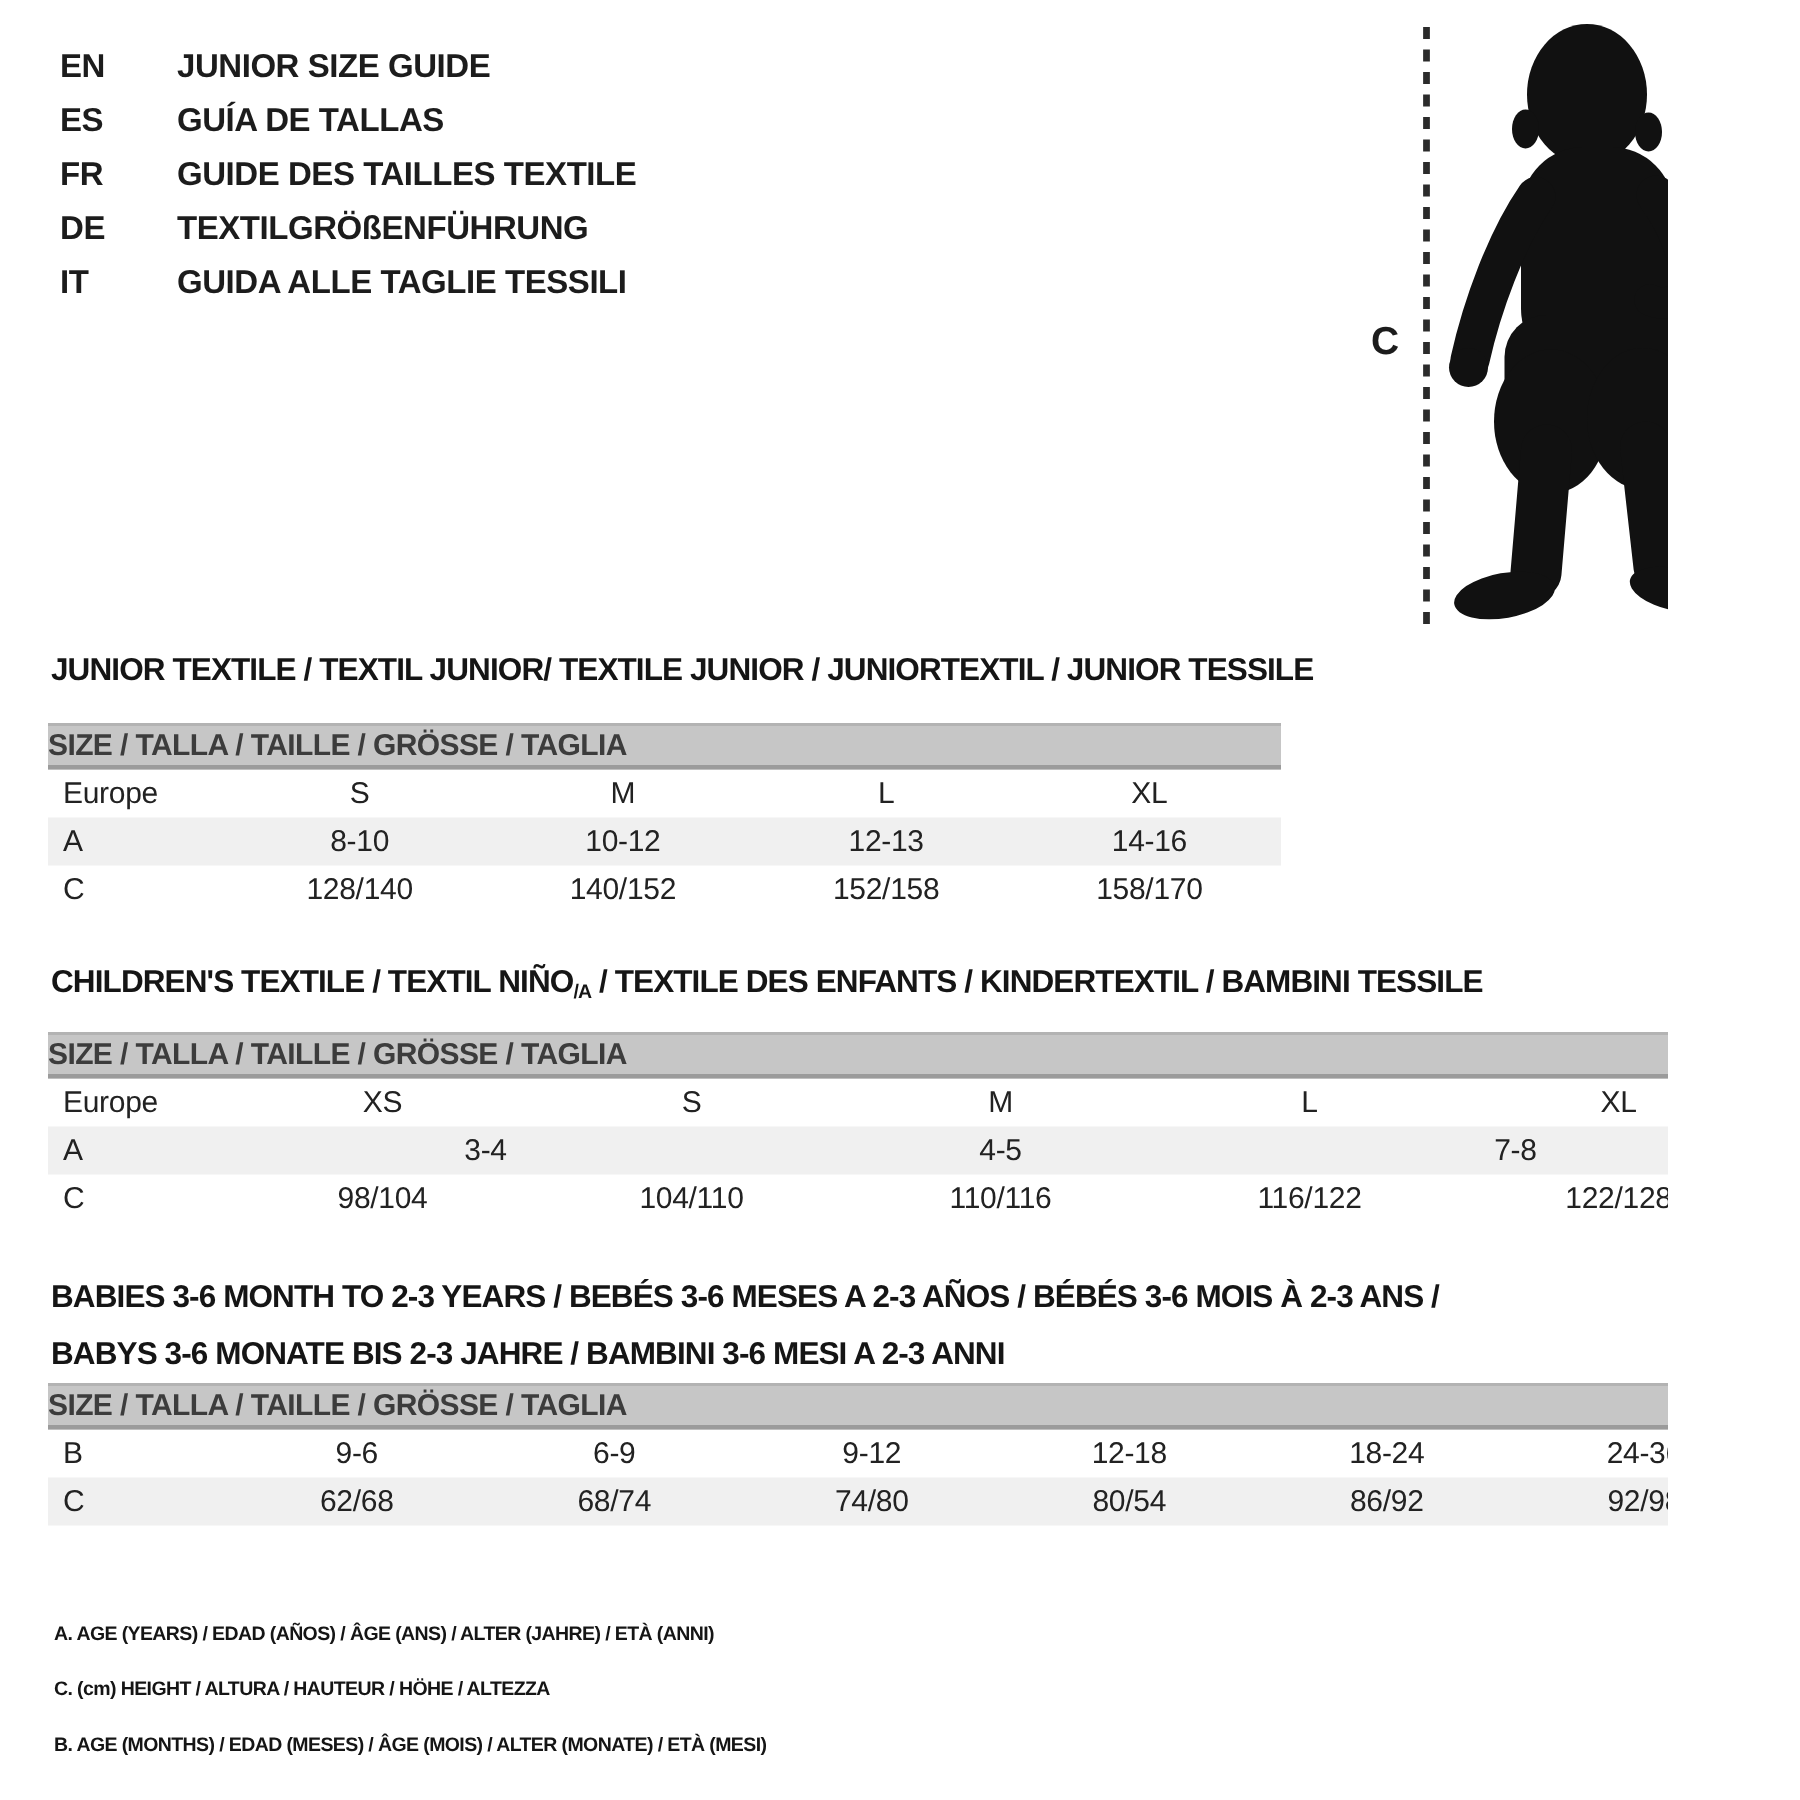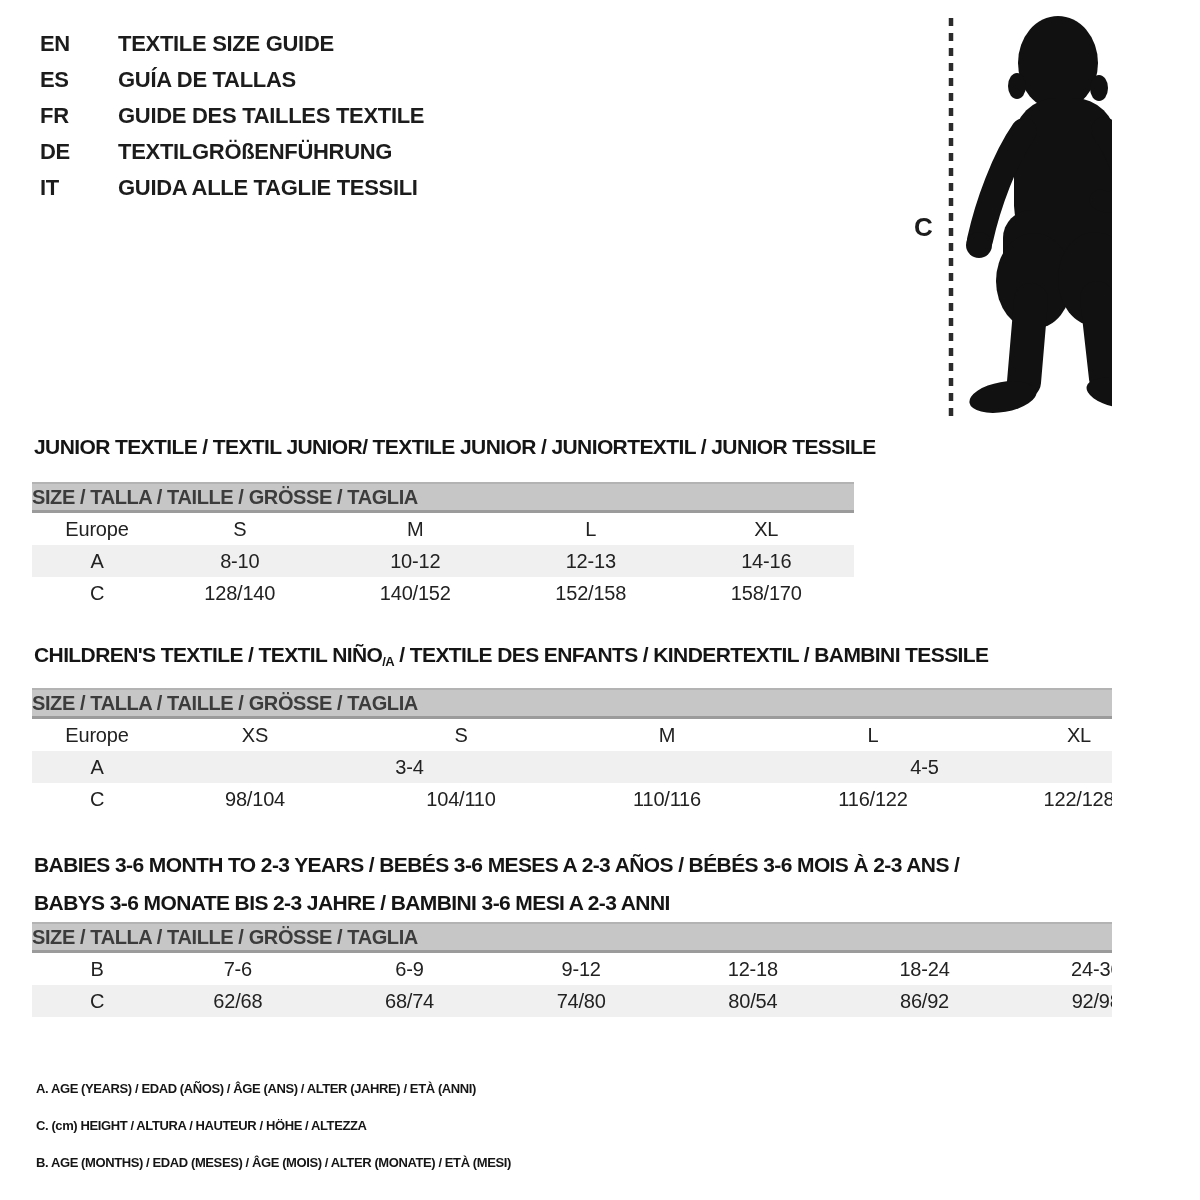--- a/index.html
+++ b/index.html
@@ -27,35 +27,35 @@
   
   .size-table{position:absolute;left:32px;}
   .size-bar{
     background:#c6c6c6;border-top:2px solid #b3b3b3;border-bottom:3px solid #9b9b9b;
     height:26px;line-height:26px;padding-left:0;
     font-weight:bold;font-size:20px;color:#3c3c3c;letter-spacing:-0.4px;
   }
   .trow{display:flex;height:32px;line-height:32px;font-size:20px;letter-spacing:-0.2px;color:#222;}
   .trow.alt{background:#f0f0f0;}
   .cell{flex:1;text-align:center;}
-  .cell.label{flex:0 0 110px;text-align:center;padding-left:10px;}
+  .cell.label{flex:0 0 110px;text-align:left;padding-left:10px;}
 
   
   .legend{position:absolute;left:36px;top:1070px;font-weight:bold;font-size:13px;line-height:37px;letter-spacing:-0.4px;color:#151515;}
   .legend-line{white-space:nowrap;}
 </style>
 </head>
 <body>
 
 <div class="canvas">
 
   <div class="lang-block">
     <div class="lang-row">
       <div class="lang-code">EN</div>
-      <div class="lang-title">TEXTILE SIZE GUIDE</div>
+      <div class="lang-title">JUNIOR SIZE GUIDE</div>
     </div>
     <div class="lang-row">
       <div class="lang-code">ES</div>
       <div class="lang-title">GUÍA DE TALLAS</div>
     </div>
     <div class="lang-row">
       <div class="lang-code">FR</div>
       <div class="lang-title">GUIDE DES TAILLES TEXTILE</div>
     </div>
     <div class="lang-row">
@@ -126,40 +126,41 @@
       <div class="cell">XS</div>
       <div class="cell">S</div>
       <div class="cell">M</div>
       <div class="cell">L</div>
       <div class="cell">XL</div>
     </div>
     <div class="trow alt">
       <div class="cell label">A</div>
       <div class="cell">3-4</div>
       <div class="cell">4-5</div>
+      <div class="cell">7-8</div>
     </div>
     <div class="trow">
       <div class="cell label">C</div>
       <div class="cell">98/104</div>
       <div class="cell">104/110</div>
       <div class="cell">110/116</div>
       <div class="cell">116/122</div>
       <div class="cell">122/128</div>
     </div>
   </div>
 
   <div class="sec-title two-line" style="top:846px;">
     <div>BABIES 3-6 MONTH TO 2-3 YEARS / BEBÉS 3-6 MESES A 2-3 AÑOS / BÉBÉS 3-6 MOIS À 2-3 ANS /</div>
     <div>BABYS 3-6 MONATE BIS 2-3 JAHRE / BAMBINI 3-6 MESI A 2-3 ANNI</div>
   </div>
   <div class="size-table" style="top:922px;width:1150px;">
     <div class="size-bar">SIZE / TALLA / TAILLE / GRÖSSE / TAGLIA</div>
     <div class="trow">
       <div class="cell label">B</div>
-      <div class="cell">7-6</div>
+      <div class="cell">9-6</div>
       <div class="cell">6-9</div>
       <div class="cell">9-12</div>
       <div class="cell">12-18</div>
       <div class="cell">18-24</div>
       <div class="cell">24-36</div>
     </div>
     <div class="trow alt">
       <div class="cell label">C</div>
       <div class="cell">62/68</div>
       <div class="cell">68/74</div>

